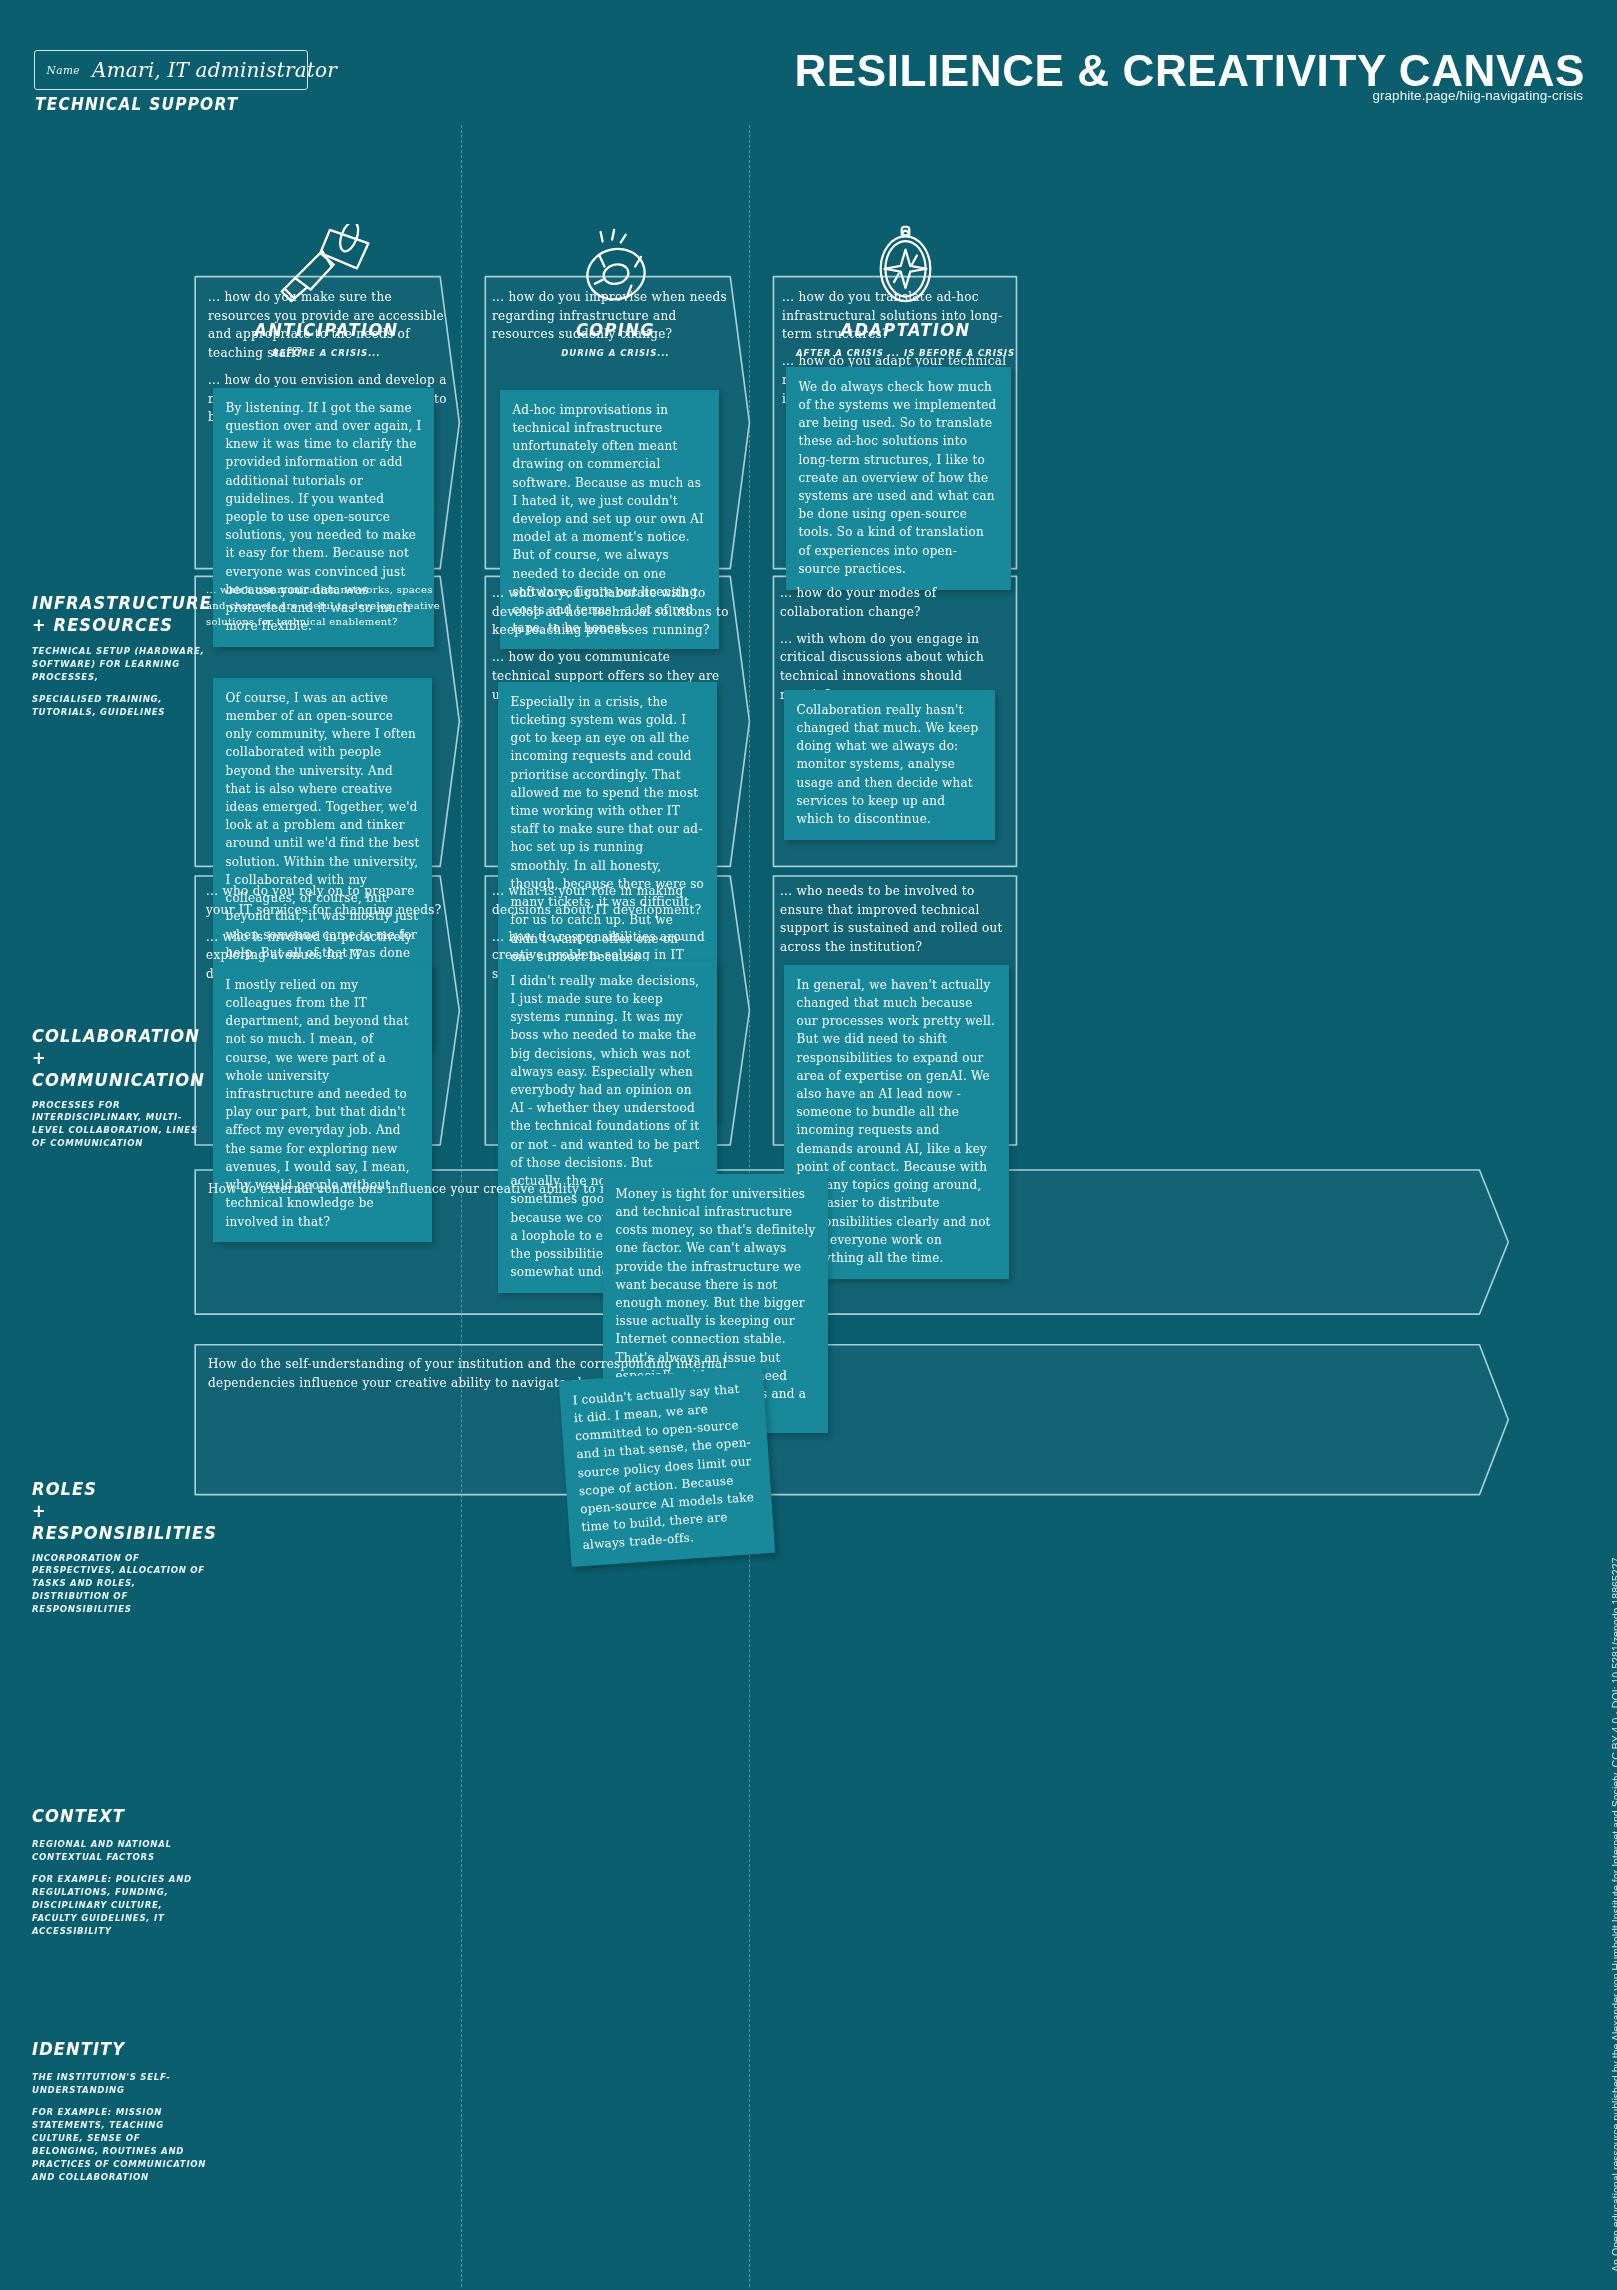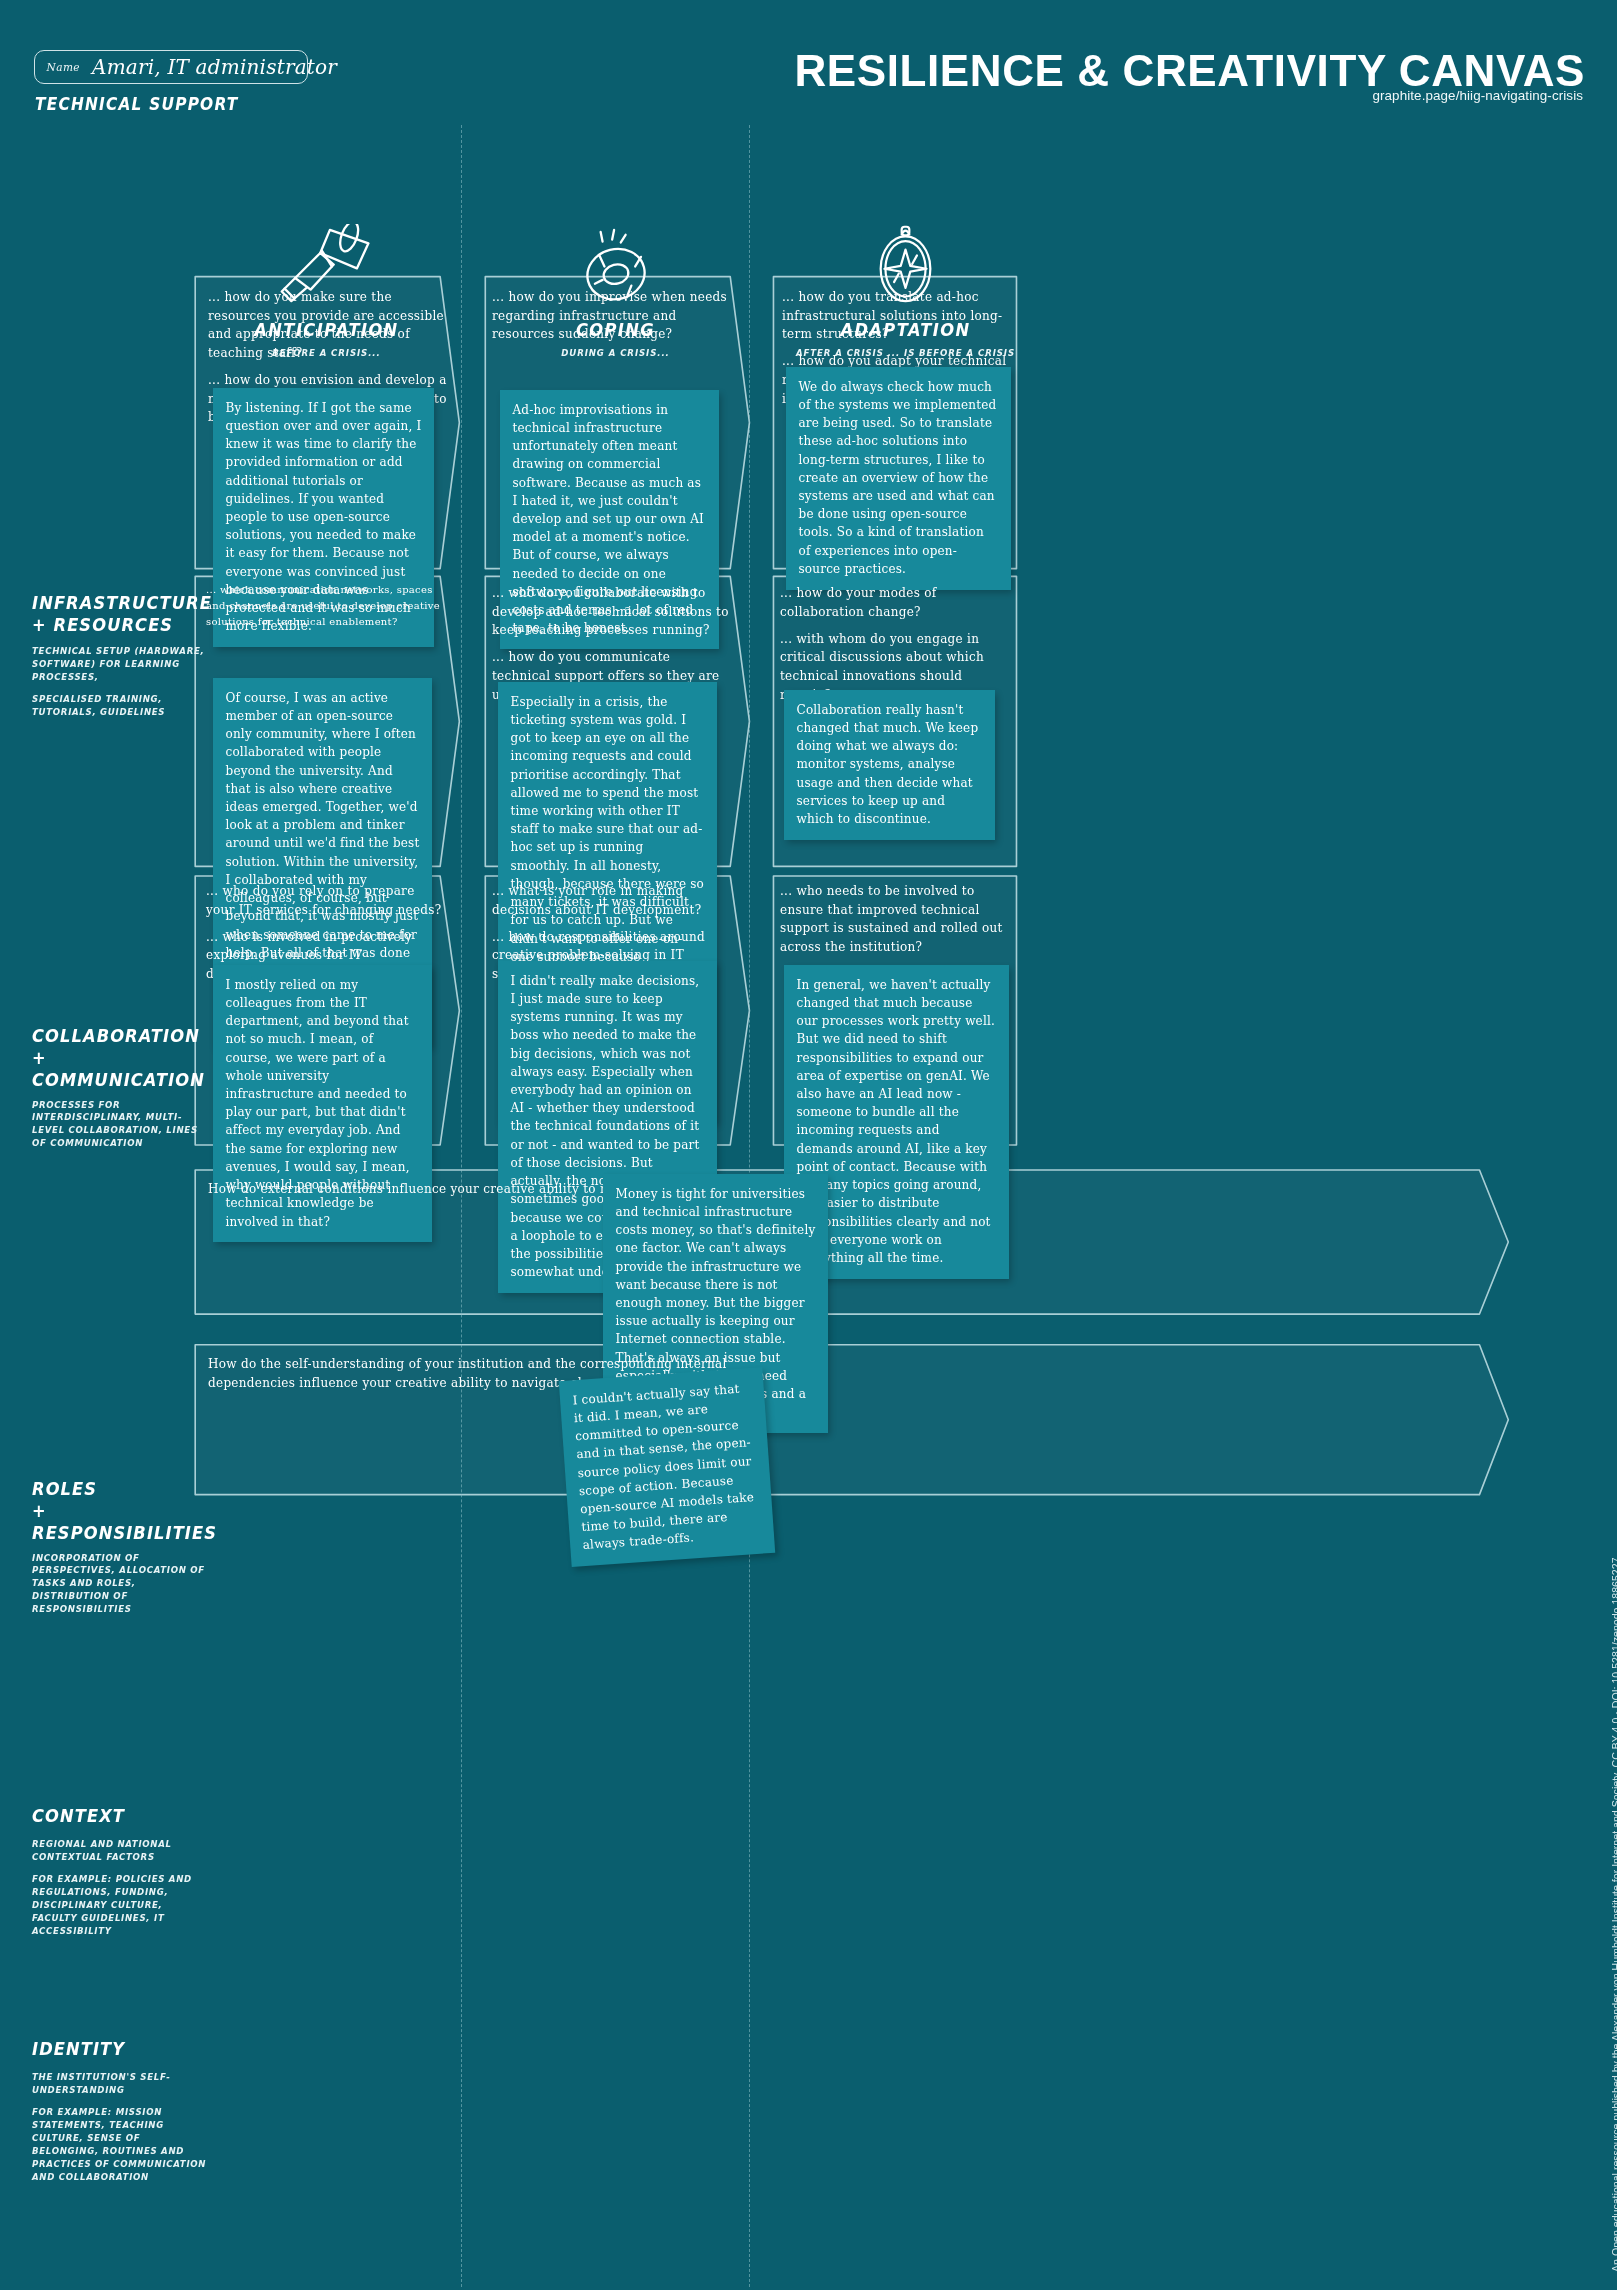--- a/index.html
+++ b/index.html
@@ -7,22 +7,22 @@
     width: 1618px; height: 2290px;
     background: #0a5e6e;
     font-family: "DejaVu Sans", sans-serif;
     color: #ffffff;
     position: relative;
     overflow: hidden;
   }
   
   .name-box {
     position: absolute; left: 34px; top: 50px;
-    width: 274px; height: 34px;
-    border: 1.5px solid #cfe3e7; border-radius: 10px;
+    width: 274px; height: 40px;
+    border: 1.5px solid #cfe3e7; border-radius: 3px;
     display: flex; align-items: center;
   }
   .name-label {
     font-family: "DejaVu Serif", serif;
     font-size: 10.6px; font-style: italic;
     margin-left: 11.5px; letter-spacing: 0.4px;
     color: #eef6f7;
   }
   .name-value {
     font-family: "DejaVu Serif", serif;

